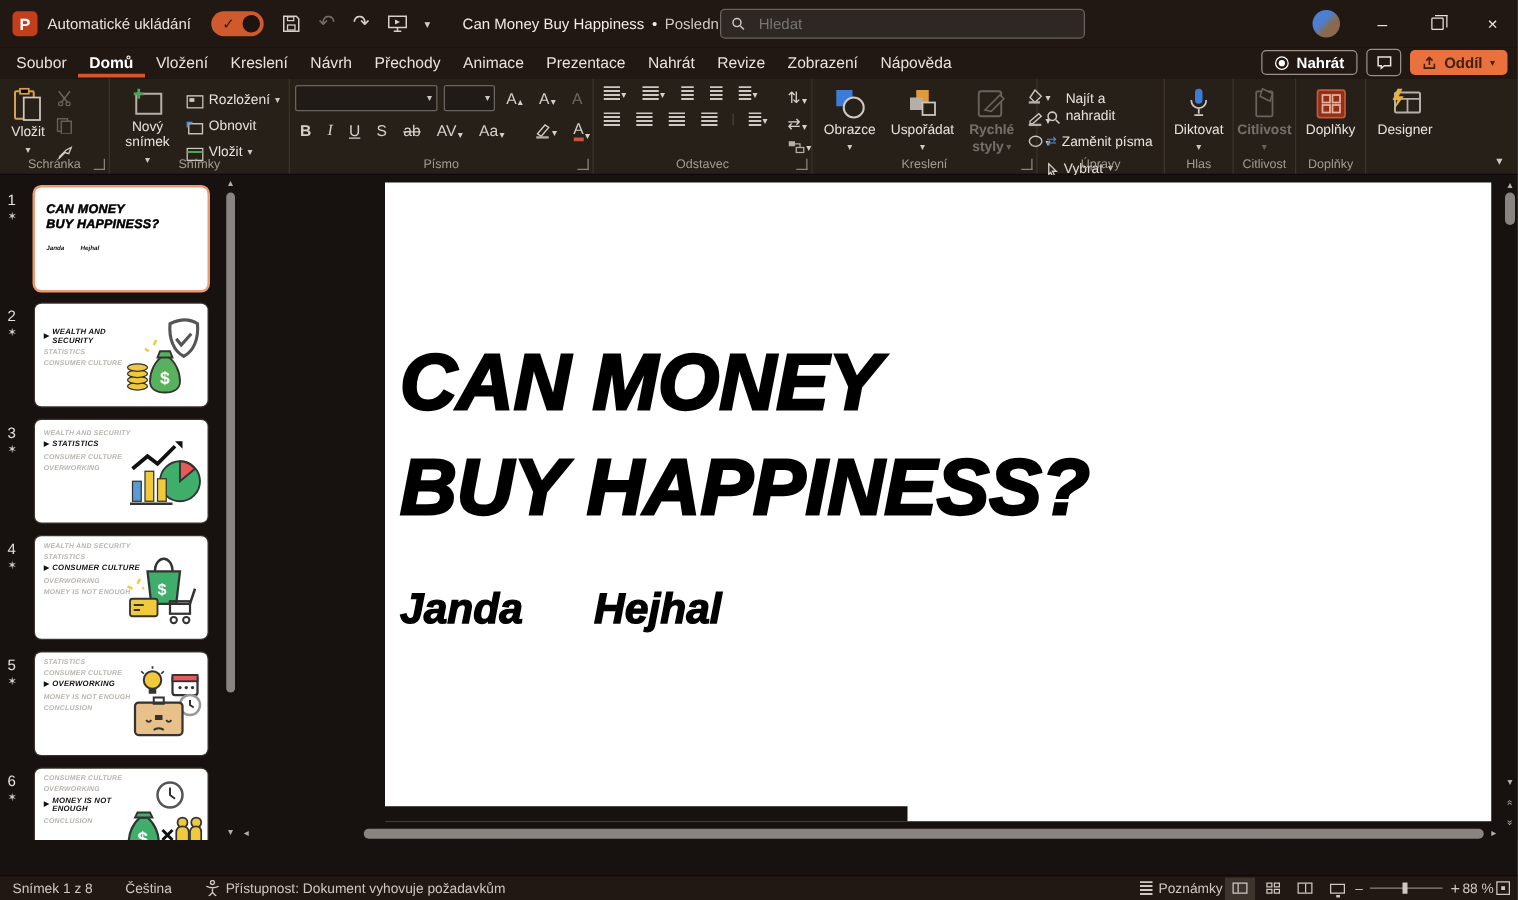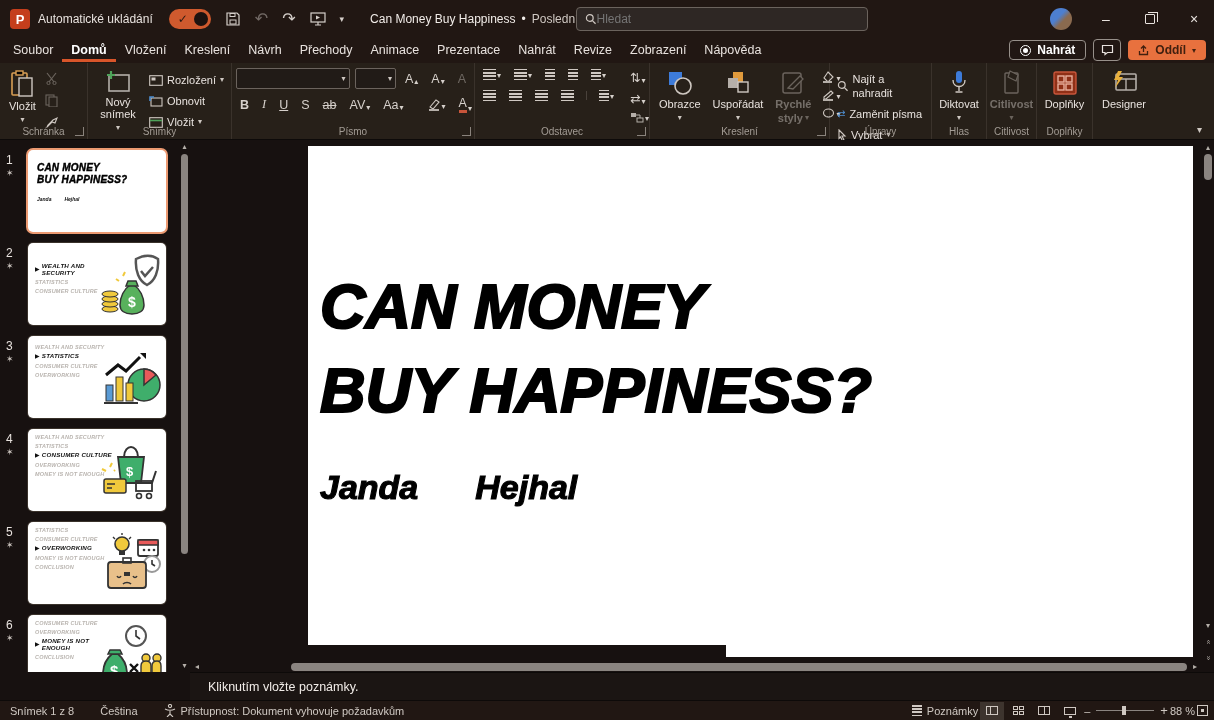--- a/index.html
+++ b/index.html
@@ -19,21 +19,21 @@
   .toggle .chk { color:#2b1a12; font-size:12px; font-weight:bold; margin-left:6px; }
   .toggle .knob { width:14px; height:14px; border-radius:50%; background:#1d1310; }
   .qat { display:flex; align-items:center; gap:14px; margin-left:14px; color:#d6d0cb; }
   .qat .qbtn { font-size:16px; line-height:16px; cursor:default; }
   .qat .dim { opacity:.45; }
   .save-icon svg, .present-icon svg { display:block; }
   .doc-title { margin-left:26px; font-size:12px; color:#f1ece8; display:flex; gap:6px; align-items:center; }
   .doc-title .mod { color:#cfc8c2; }
   .searchbox { position:absolute; left:576px; top:7px; width:292px; height:24px;
     background:#2e2724; border:1px solid #6b635d; border-radius:4px;
-    display:flex; align-items:center; padding:0 8px; gap:0; }
+    display:flex; align-items:center; padding:0 8px; gap:11px; }
   .searchbox input { background:transparent; border:none; outline:none; color:#cfc8c2;
     font-size:12px; width:100%; font-family:inherit; }
   .tb-right { position:absolute; right:0; top:0; height:38px; display:flex; align-items:center; gap:4px; }
   .avatar { width:22px; height:22px; border-radius:50%; background:linear-gradient(135deg,#4d7fd0 40%,#8a6a4f 60%); margin-right:10px; }
   .winbtn { width:40px; height:38px; display:flex; align-items:center; justify-content:center;
     color:#e8e2de; font-size:14px; }
   .winbtn .restore { width:10px; height:10px; border:1px solid #e8e2de; border-radius:1px; position:relative; }
   .winbtn .restore:before { content:""; position:absolute; left:2px; top:-3px; width:9px; height:9px;
     border-top:1px solid #e8e2de; border-right:1px solid #e8e2de; }
 
@@ -60,21 +60,21 @@
   .grp { position:relative; height:100%; border-right:1px solid #3a322b; padding:5px 4px 16px; }
   .grp-label { position:absolute; bottom:2px; left:0; right:0; text-align:center;
     font-size:10px; color:#a39c95; }
   .launcher { position:absolute; right:3px; bottom:3px; width:9px; height:9px;
     border-left:1px solid #a39c95; border-bottom:1px solid #a39c95; transform:rotate(-90deg);
     opacity:.8; }
   .bigbtn { display:flex; flex-direction:column; align-items:center; justify-content:flex-start;
     gap:2px; padding:2px 5px; font-size:11px; color:#e8e2de; text-align:center; line-height:12px; }
   .bigbtn .car { font-size:8px; color:#cfc8c2; }
   .bigbtn.dim { opacity:.4;font-weight:bold; }
-  .smallbtn { display:flex; align-items:center; gap:4px; font-size:11px; color:#e8e2de;
+  .smallbtn { display:flex; align-items:flex-end; gap:4px; font-size:11px; color:#e8e2de;
     padding:1px 3px; line-height:14px; }
   .smallbtn .car { font-size:8px; color:#cfc8c2; }
   .mini { font-size:12px; color:#cfc8c2; padding:1px 4px; }
   .dim { opacity:.4; }
   .combo { background:#211b17; border:1px solid #6b635d; border-radius:2px; height:21px;
     display:flex; align-items:center; justify-content:flex-end; padding:0 3px; color:#cfc8c2; font-size:8px; }
   .fontrow { display:flex; align-items:center; gap:5px; }
   .glyphbtn { font-size:12.5px; color:#d6d0cb; padding:1px 4px; display:flex; align-items:flex-end; gap:1px; }
   .glyphbtn .car { font-size:8px; }
   .lines-ic { width:13px; height:11px; background:repeating-linear-gradient(#cfc8c2 0 1.5px, transparent 1.5px 3.2px); }
@@ -761,23 +761,20 @@
 
     <div class="vscroll">
       <span class="arr" style="top:0">▴</span>
       <span class="vthumb"></span>
       <span class="arr" style="bottom:38px">▾</span>
       <span class="arr dbl" style="bottom:22px">«</span>
       <span class="arr dbl" style="bottom:6px">»</span>
     </div>
   </div>
 
-  <div class="notesbar">
-    <span class="notes-text">Kliknutím vložte poznámky.</span>
-  </div>
 
   <div class="statusbar">
     <div class="sb-left">
       <span>Snímek 1 z 8</span>
       <span>Čeština</span>
       <span class="sb-acc">
         <svg width="12" height="13" viewBox="0 0 12 13">
             <circle cx="6" cy="2" r="1.6" fill="none" stroke="#cfc8c2" stroke-width="1.1"></circle>
             <path d="M1 5c3 1.5 7 1.5 10 0M6 7v3M6 10l-3 3M6 10l3 3" fill="none" stroke="#cfc8c2" stroke-width="1.1"></path>
           </svg>

